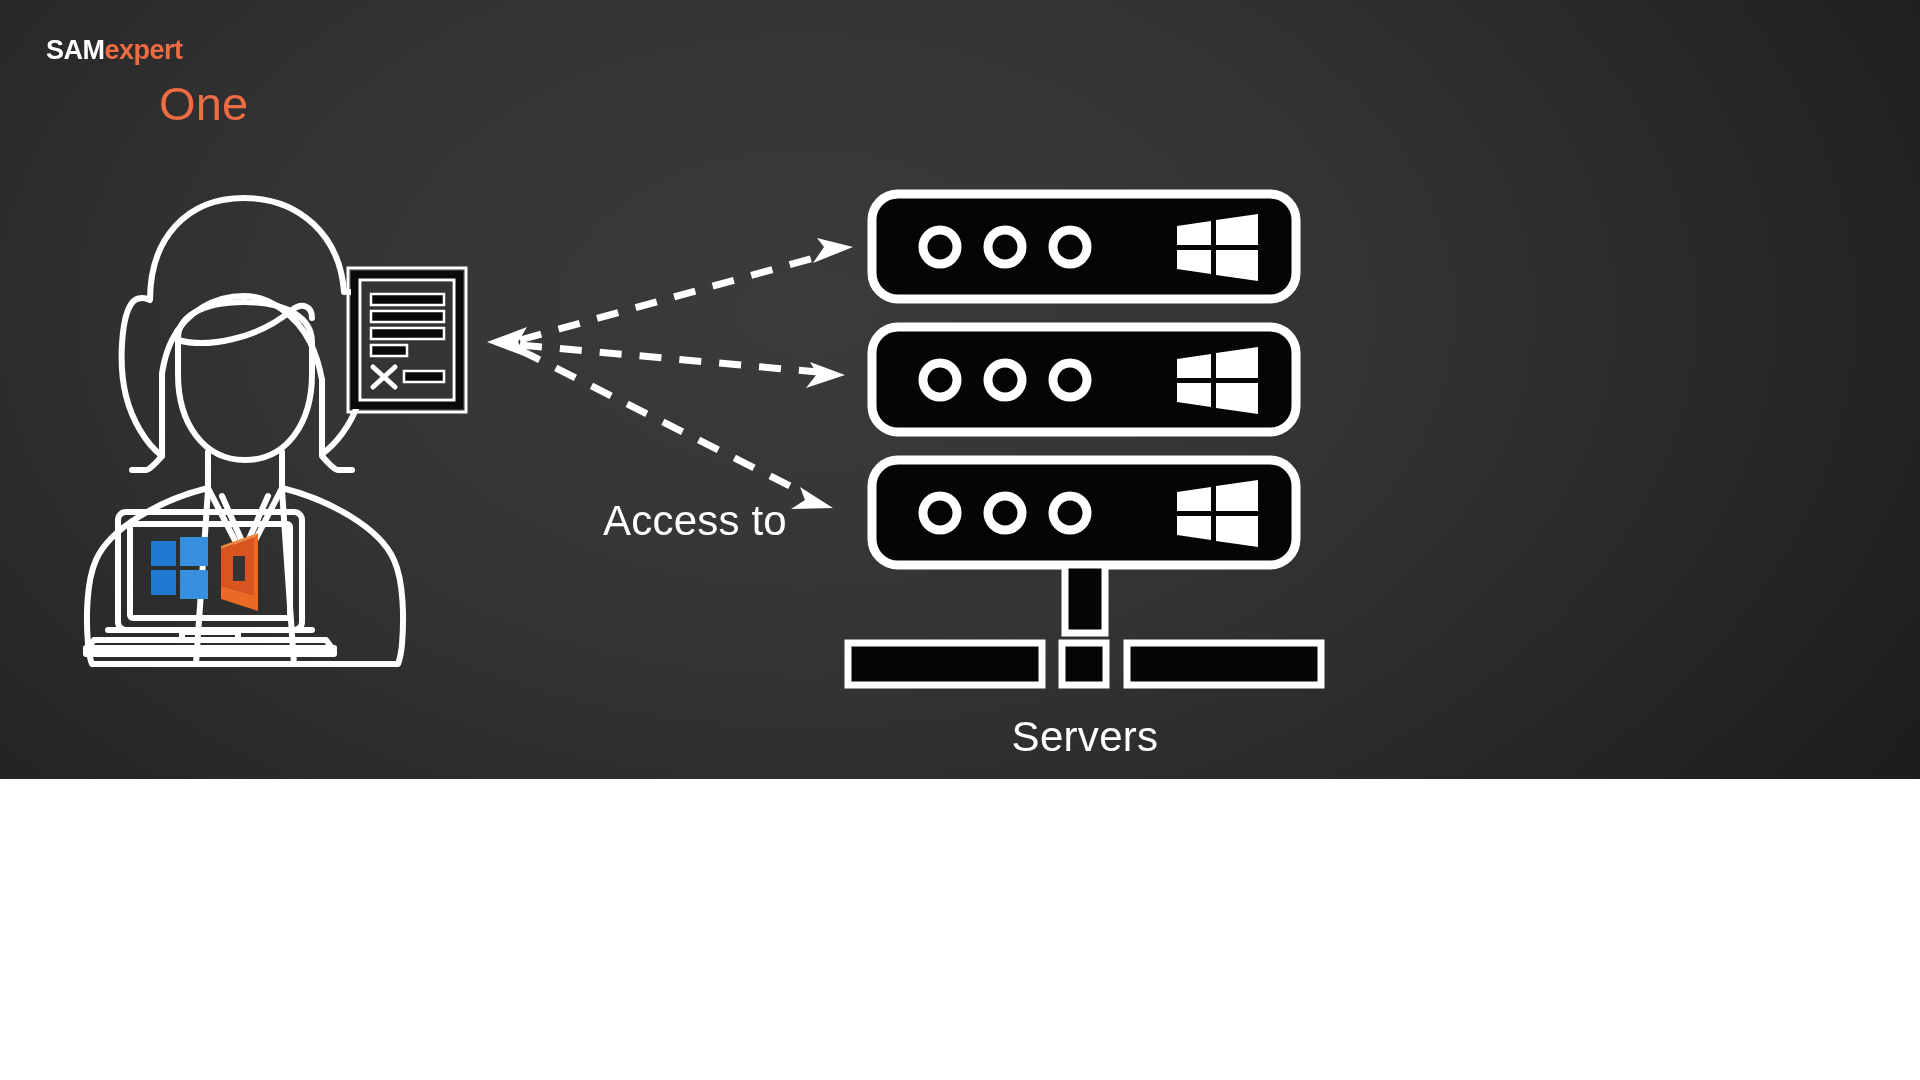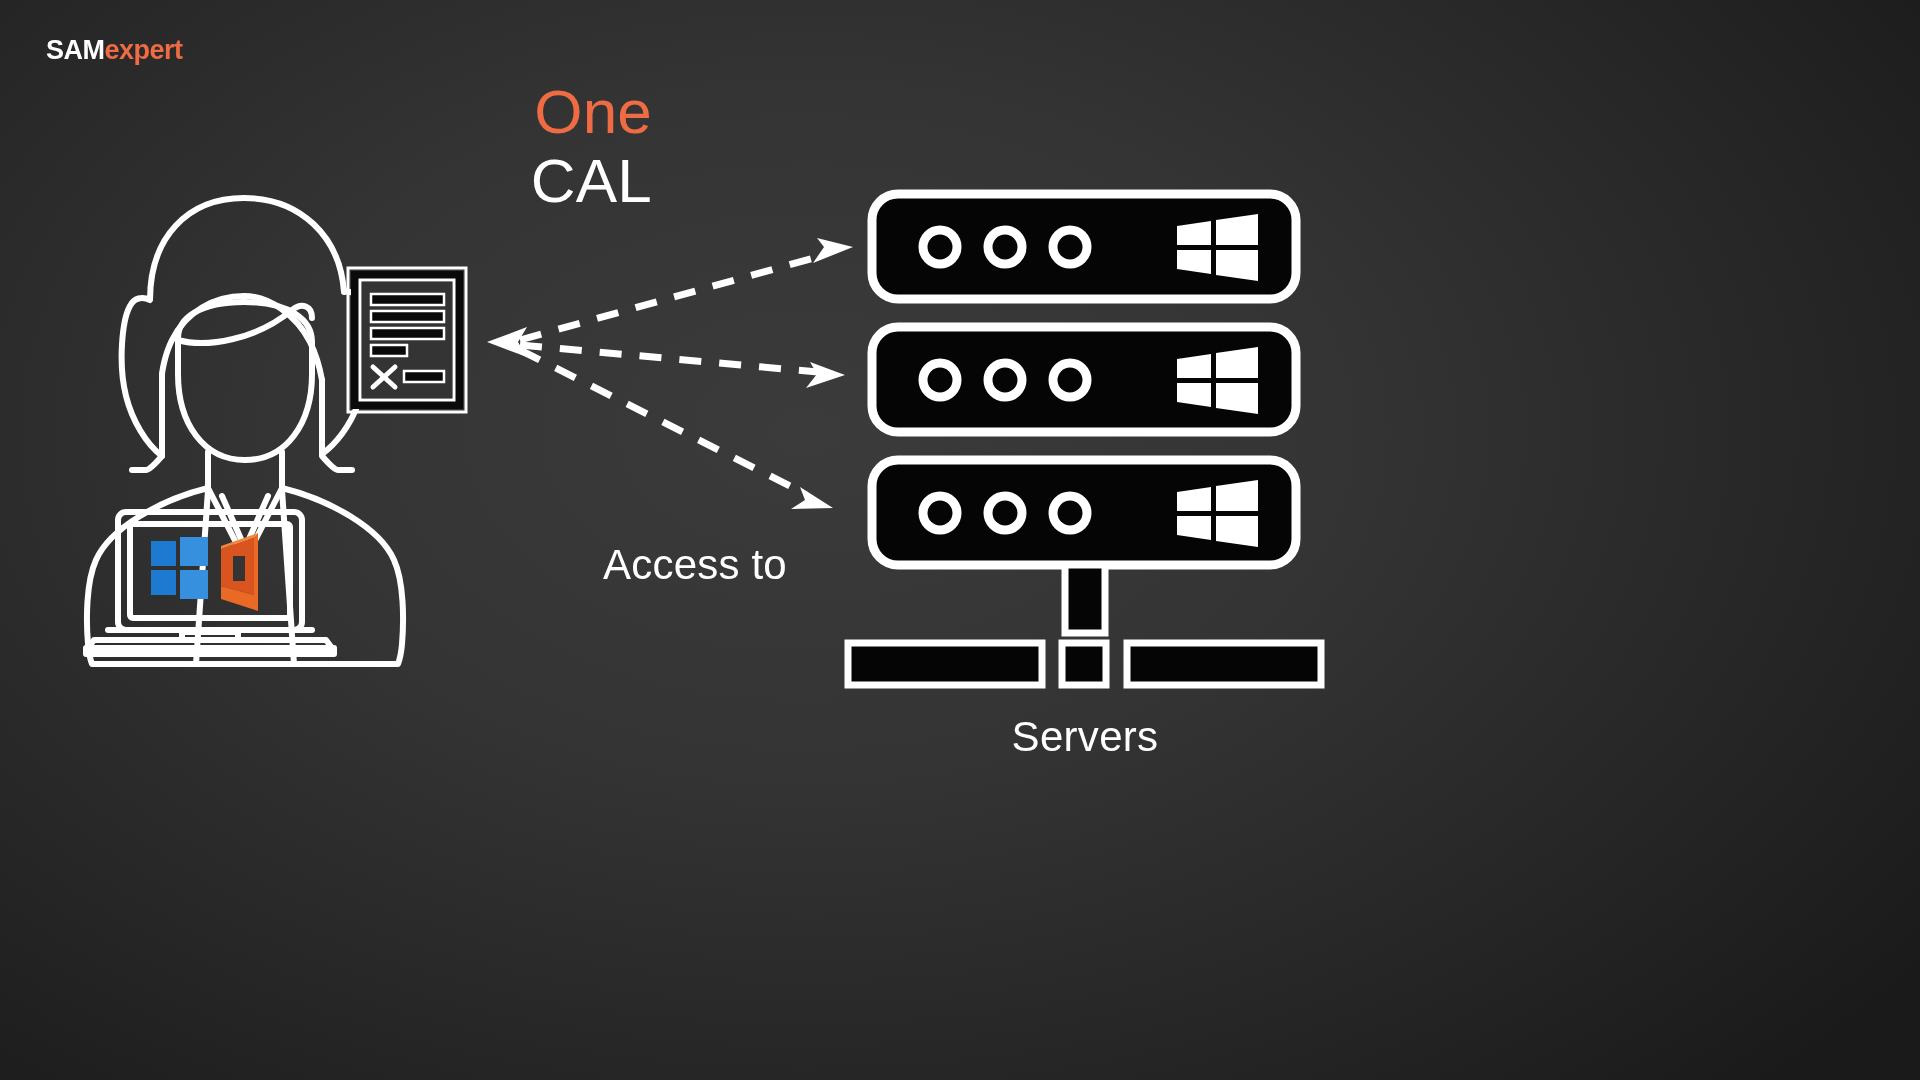--- a/index.html
+++ b/index.html
@@ -6,21 +6,21 @@
   * { box-sizing: border-box; margin: 0; padding: 0; }
   html, body {
     width: 1920px;
     height: 1080px;
     overflow: hidden;
     font-family: "Liberation Sans", sans-serif;
   }
   #stage {
     position: relative;
     width: 1920px;
-    height: 1080px;
+    height: 779px;
     background:
       radial-gradient(ellipse 1400px 900px at 42% 40%, #3b3b3b 0%, #343434 38%, #262626 72%, #1a1a1a 100%),
       #2e2e2e;
     overflow: hidden;
   }
 
   
   #logo {
     position: absolute;
     left: 46px; top: 37px;
@@ -29,35 +29,35 @@
     letter-spacing: -0.5px;
     line-height: 1;
     white-space: nowrap;
   }
   #logo .sam { color: #ffffff; }
   #logo .expert { color: #ef6b43; }
 
   
   #headline {
     position: absolute;
-    left: 192px; top: 78px;
+    left: 159px; top: 78px;
     width: 460px;
-    text-align: right;
+    text-align: left;
     color: #ffffff;
-    font-size: 62px;
+    font-size: 47px;
     font-weight: 300;
     line-height: 1.11;
     letter-spacing: 0.2px;
   }
   #headline .accent { color: #ef6b43; }
 
   
   #accessLabel {
     position: absolute;
-    left: 505px; top: 537px;
+    left: 505px; top: 493px;
     width: 380px;
     text-align: center;
     color: #ffffff;
     font-size: 42px;
     font-weight: 300;
     line-height: 1.31;
     letter-spacing: 0.2px;
   }
   #accessLabel .accent { color: #ef6b43; }
 
@@ -85,21 +85,20 @@
 <body>
 
 <div id="stage">
 
   <div id="logo">
     <span class="sam">SAM</span><span class="expert">expert</span>
   </div>
 
   <div id="headline">
     <div class="accent">One</div>
-    <div>CAL</div>
   </div>
 
   <div id="accessLabel">
     <div>Access to</div>
   </div>
 
   <div id="serversCaption">Servers</div>
 
   <svg class="layer" viewBox="0 0 1920 1080">
     <g fill="none" stroke="#ffffff" stroke-width="6" stroke-linejoin="round" stroke-linecap="round">

